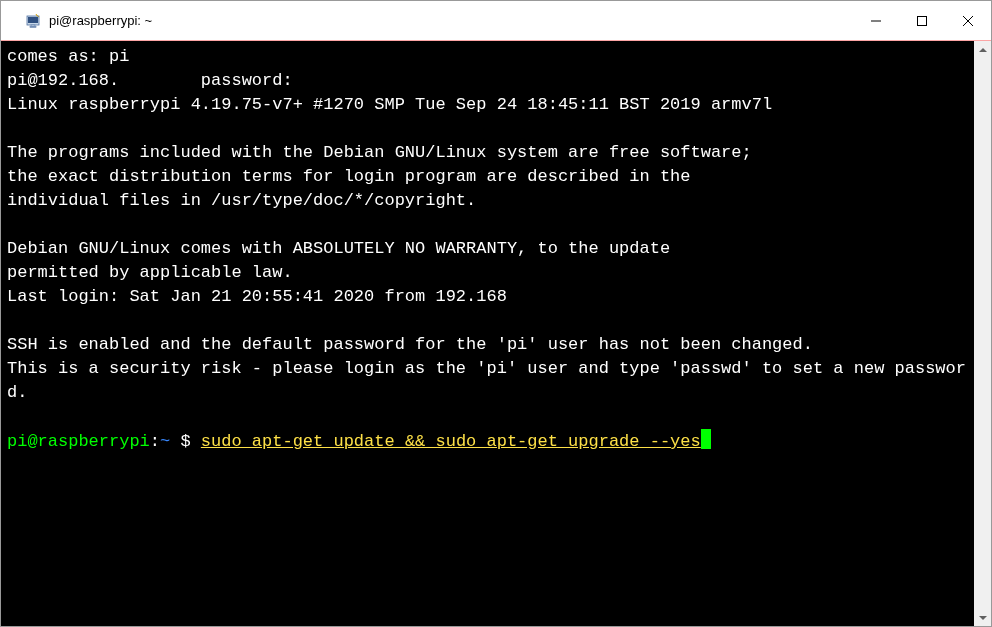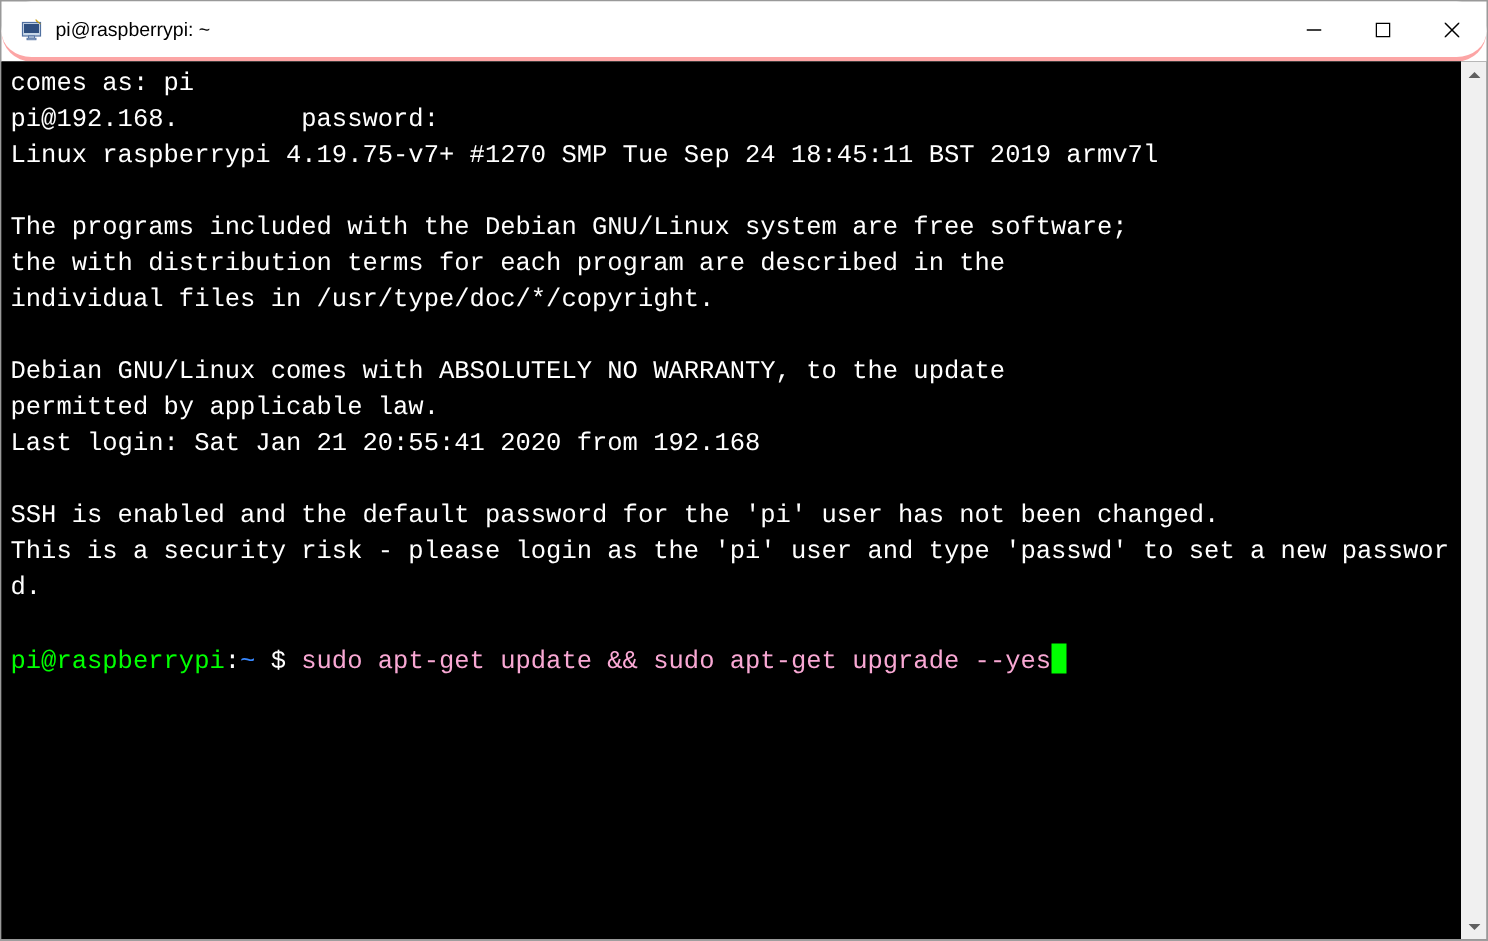--- a/index.html
+++ b/index.html
@@ -20,23 +20,22 @@
       border: 1px solid #999;
       display: flex;
       flex-direction: column;
       background: #fff;
     }
     .titlebar {
       height: 40px;
       background: #fff;
       display: flex;
       align-items: center;
-      padding-left: 12px;
-      border-bottom: 3px solid #fca5a5;
-      border-radius: 20px;
+      padding-left: 24px;
+      border-bottom: 1px solid #fca5a5;
     }
     .titlebar .app-icon {
       width: 16px;
       height: 16px;
       margin-right: 8px;
     }
     .titlebar .title {
       flex: 1;
       font-size: 13px;
       color: #000;
@@ -92,21 +91,21 @@
     .scrollbar .arrow.up { top: 0; }
     .scrollbar .arrow.down { bottom: 0; }
     .scrollbar svg {
       width: 8px;
       height: 8px;
     }
     .prompt-user { color: #00ff00; margin-top: 32px; }
     .prompt-colon { color: #fff; }
     .prompt-path { color: #3888ff; }
     .prompt-dollar { color: #fff; }
-    .cmd { color: #f9a8d4; }
+    .cmd { color: #fde047; text-decoration: underline; }
     .cursor {
       display: inline-block;
       width: 10px;
       height: 20px;
       background: #00ff00;
       vertical-align: text-bottom;
       margin-bottom: 2px;
     }
   </style>
 </head>
@@ -141,21 +140,21 @@
           </svg>
       </div>
     </div>
   </div>
   <div class="terminal-wrapper">
     <div class="terminal"><span>comes as: pi</span>
 <span>pi@192.168.        password:</span>
 <span>Linux raspberrypi 4.19.75-v7+ #1270 SMP Tue Sep 24 18:45:11 BST 2019 armv7l</span>
 <span></span>
 <span>The programs included with the Debian GNU/Linux system are free software;</span>
-<span>the with distribution terms for each program are described in the</span>
+<span>the exact distribution terms for login program are described in the</span>
 <span>individual files in /usr/type/doc/*/copyright.</span>
 <span></span>
 <span>Debian GNU/Linux comes with ABSOLUTELY NO WARRANTY, to the update</span>
 <span>permitted by applicable law.</span>
 <span>Last login: Sat Jan 21 20:55:41 2020 from 192.168</span>
 <span></span>
 <span>SSH is enabled and the default password for the 'pi' user has not been changed.</span>
 <span>This is a security risk - please login as the 'pi' user and type 'passwd' to set a new password.</span>
 <span></span>
 <span class="prompt-user">pi@raspberrypi</span><span class="prompt-colon">:</span><span class="prompt-path">~</span><span class="prompt-dollar"> $ </span><span class="cmd">sudo apt-get update &amp;&amp; sudo apt-get upgrade --yes</span><span class="cursor"></span></div>

